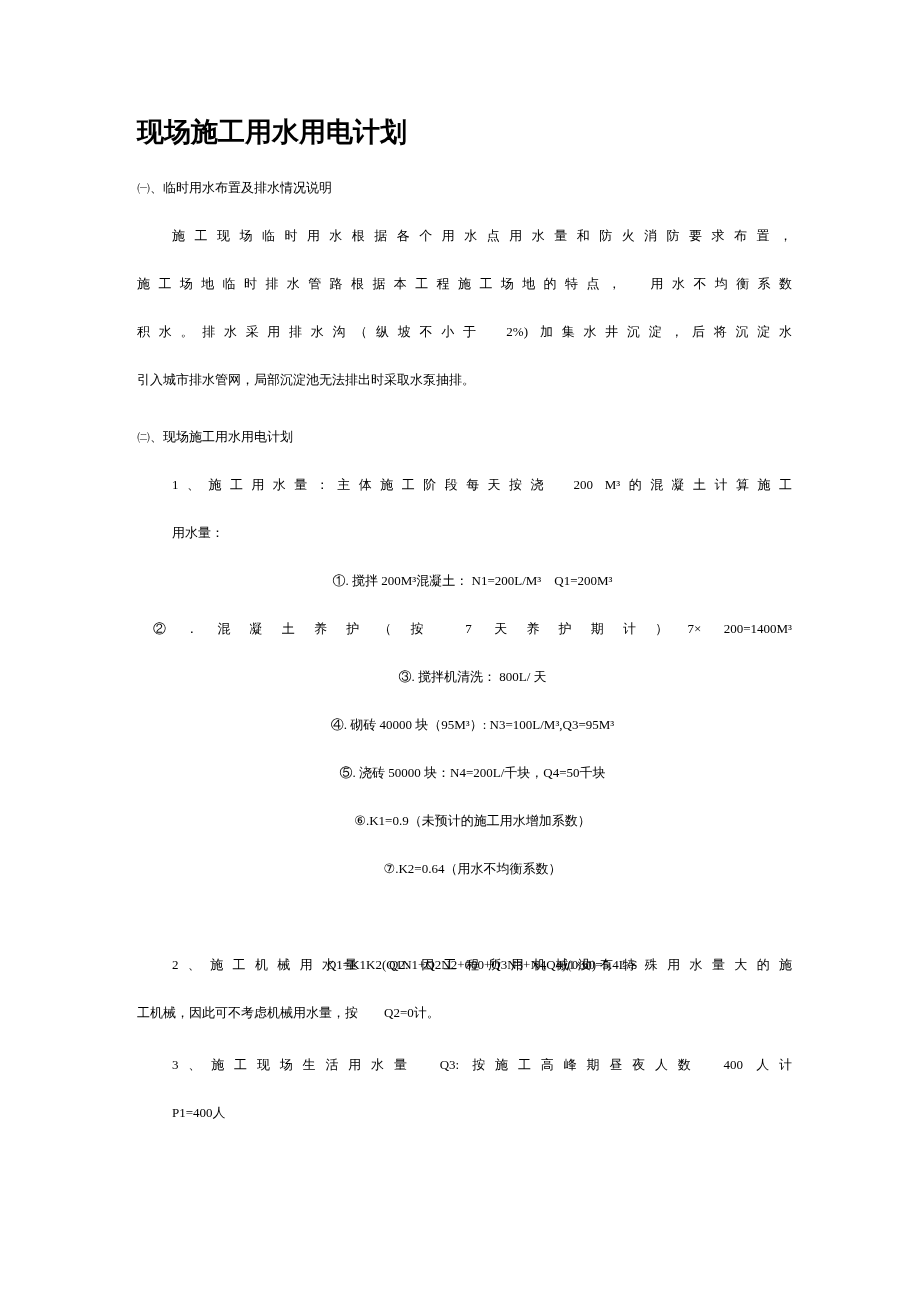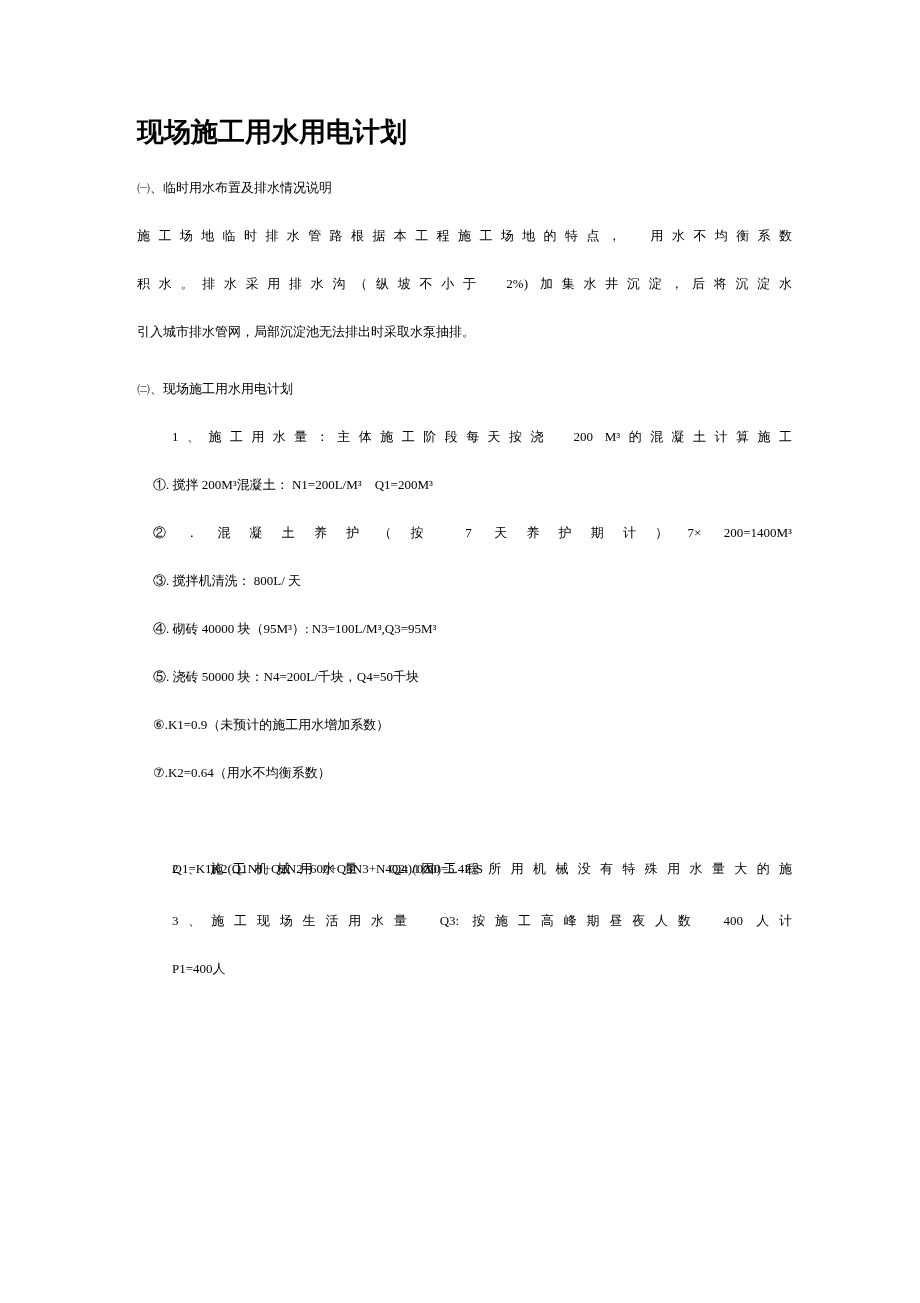--- a/index.html
+++ b/index.html
@@ -37,21 +37,21 @@
     white-space: pre;
   }
   .heading {
     margin-top: 0;
   }
   .heading.s2 {
     margin-top: 9px;
   }
   
   .ind-first { padding-left: 35px; }   
-  .ind-sub   { padding-left: 16px; }   
+  .ind-sub   { padding-left: 16px; text-align: center; }   
   
   .fill {
     white-space: normal;
     text-align: justify;
     text-align-last: justify;
   }
   .mt-sm { margin-top: 4px; }
   
   .squeeze {
     letter-spacing: -3px;
@@ -63,39 +63,42 @@
 </head>
 <body>
 
 <div class="page">
   <div class="content">
 
     <h1 class="doc-title">现场施工用水用电计划</h1>
 
     <div class="line heading">㈠、临时用水布置及排水情况说明</div>
 
+    <div class="line ind-first fill">施工现场临时用水根据各个用水点用水量和防火消防要求布置，</div>
     <div class="line fill">施工场地临时排水管路根据本工程施工场地的特点，　用水不均衡系数</div>
     <div class="line fill">积水。排水采用排水沟（纵坡不小于　2%) 加集水井沉淀，后将沉淀水</div>
     <div class="line">引入城市排水管网，局部沉淀池无法排出时采取水泵抽排。</div>
 
     <div class="line heading s2">㈡、现场施工用水用电计划</div>
 
     <div class="line ind-first fill">1、施工用水量：主体施工阶段每天按浇　200 M³的混凝土计算施工</div>
+    <div class="line ind-first">用水量：</div>
 
     <div class="line ind-sub">①. 搅拌 200M³混凝土： N1=200L/M³　Q1=200M³</div>
     <div class="line ind-sub fill">②．混凝土养护（按 7 天养护期计）7× 200=1400M³</div>
     <div class="line ind-sub">③. 搅拌机清洗： 800L/ 天</div>
     <div class="line ind-sub">④. 砌砖 40000 块（95M³）: N3=100L/M³,Q3=95M³</div>
     <div class="line ind-sub">⑤. 浇砖 50000 块：N4=200L/千块，Q4=50千块</div>
     <div class="line ind-sub">⑥.K1=0.9（未预计的施工用水增加系数）</div>
     <div class="line ind-sub">⑦.K2=0.64（用水不均衡系数）</div>
 
     <div class="line ind-sub">
       <span>Q1=K1K2(Q1N1+Q2N2+600+Q3N3+N4Q4)</span><span class="squeeze">/(10×3600)</span><span>=5.4L/S</span>
     </div>
 
     <div class="line ind-first fill">2、施工机械用水量　Q2: 因工程所用机械没有特殊用水量大的施</div>
+    <div class="line">工机械，因此可不考虑机械用水量，按　　Q2=0计。</div>
 
     <div class="line ind-first fill mt-sm">3、施工现场生活用水量　Q3: 按施工高峰期昼夜人数　400 人计</div>
     <div class="line ind-first">P1=400人</div>
 
   </div>
 </div>
 
 </body></html>

